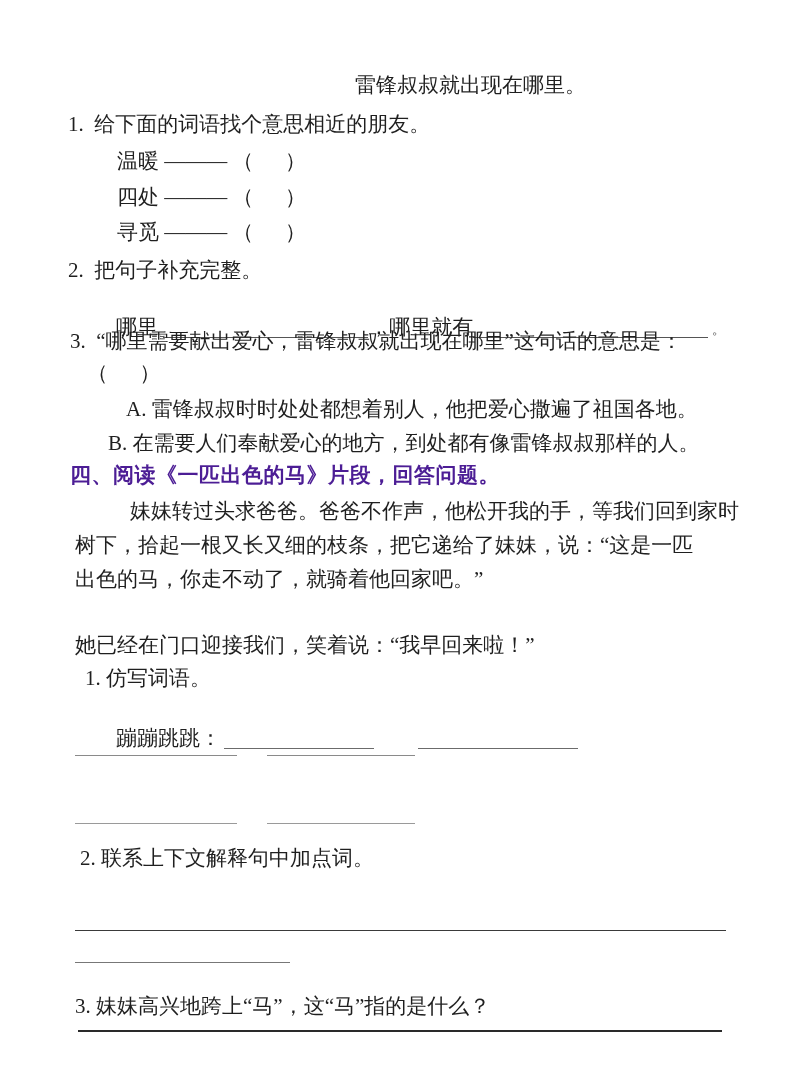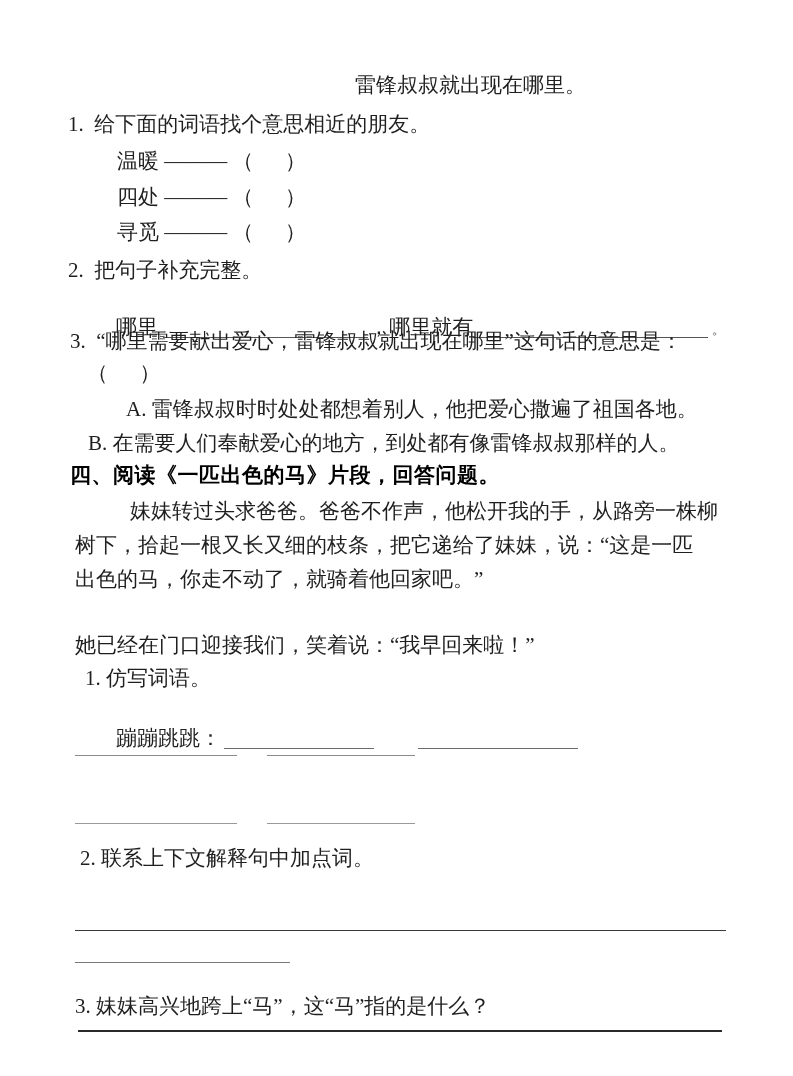--- a/index.html
+++ b/index.html
@@ -15,21 +15,21 @@
   }
   .line{
     position:absolute;
     white-space:pre;
     line-height:26px;
   }
   .bold-heading{
     font-family:"Liberation Sans","DejaVu Sans",sans-serif;
     font-weight:700;
     letter-spacing:0.5px;
-    color:#000000;
+    color:#4c1d95;
   }
   .blank{
     display:inline-block;
     height:16px;
     border-bottom:1px solid #555;
     vertical-align:-4px;
   }
   .blank.faint{border-bottom-color:#a9a9a9;}
   .rule{
     position:absolute;
@@ -61,25 +61,25 @@
   <div class="line" style="left:117px;top:219px;">寻觅 ——— （      ）</div>
 
   <div class="line" style="left:68px;top:257px;">2.  把句子补充完整。</div>
   <div class="line" style="left:95px;top:288px;">
     <span>哪里 </span><span class="blank" style="width:205px;"></span><span>，哪里就有</span><span class="blank" style="width:235px;"></span><span class="small-period"> 。</span>
   </div>
 
   <div class="line" style="left:70px;top:328px;">3.  “哪里需要献出爱心，雷锋叔叔就出现在哪里”这句话的意思是：</div>
   <div class="line" style="left:87px;top:360px;">（      ）</div>
   <div class="line" style="left:100px;top:396px;margin-left:26px;">A. 雷锋叔叔时时处处都想着别人，他把爱心撒遍了祖国各地。</div>
-  <div class="line" style="left:88px;top:430px;">B. 在需要人们奉献爱心的地方，到处都有像雷锋叔叔那样的人。</div>
+  <div class="line" style="left:108px;top:430px;">B. 在需要人们奉献爱心的地方，到处都有像雷锋叔叔那样的人。</div>
 
   <div class="line bold-heading" style="left:70px;top:462px;">四、阅读《一匹出色的马》片段，回答问题。</div>
 
-  <div class="line" style="left:130px;top:498px;">妹妹转过头求爸爸。爸爸不作声，他松开我的手，从路旁一株柳</div>
+  <div class="line" style="left:130px;top:498px;">妹妹转过头求爸爸。爸爸不作声，他松开我的手，等我们回到家时</div>
   <div class="line" style="left:75px;top:532px;">树下，拾起一根又长又细的枝条，把它递给了妹妹，说：“这是一匹</div>
   <div class="line" style="left:75px;top:566px;">出色的马，你走不动了，就骑着他回家吧。”</div>
 
   <div class="line" style="left:75px;top:632px;">她已经在门口迎接我们，笑着说：“我早回来啦！”</div>
 
   <div class="line" style="left:85px;top:665px;">1. 仿写词语。</div>
 
   <div class="line" style="left:95px;top:699px;">
     <span>蹦蹦跳跳：</span><span class="blank" style="width:150px;margin-left:3px;border-bottom-color:#6b6b6b;"></span><span class="blank" style="width:160px;margin-left:44px;border-bottom-color:#6b6b6b;"></span>
   </div>

